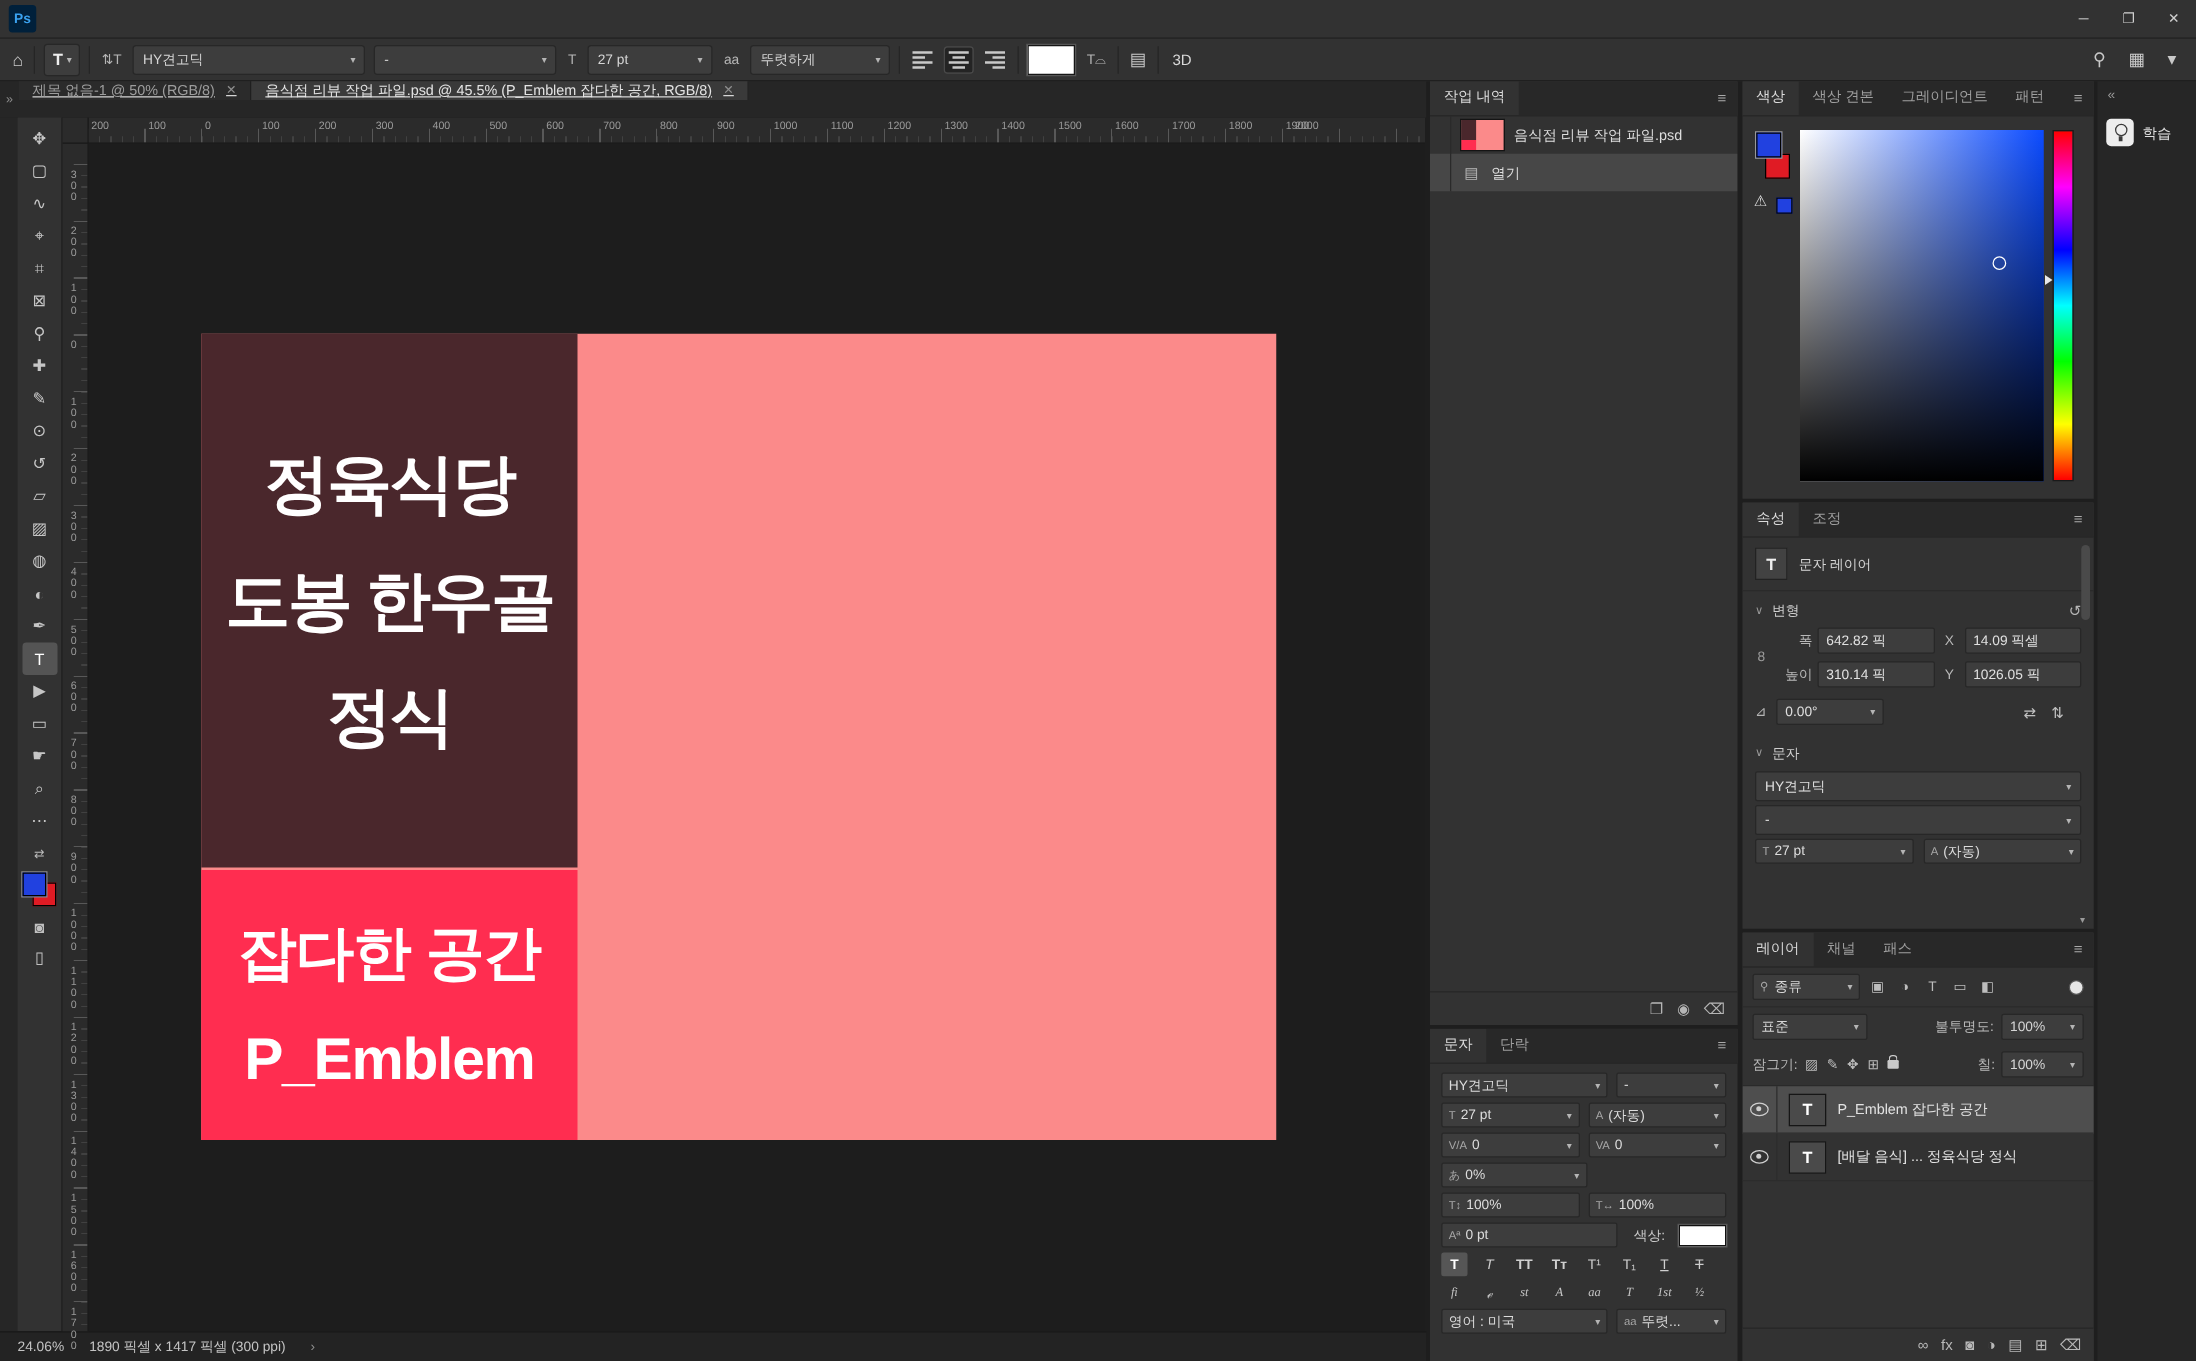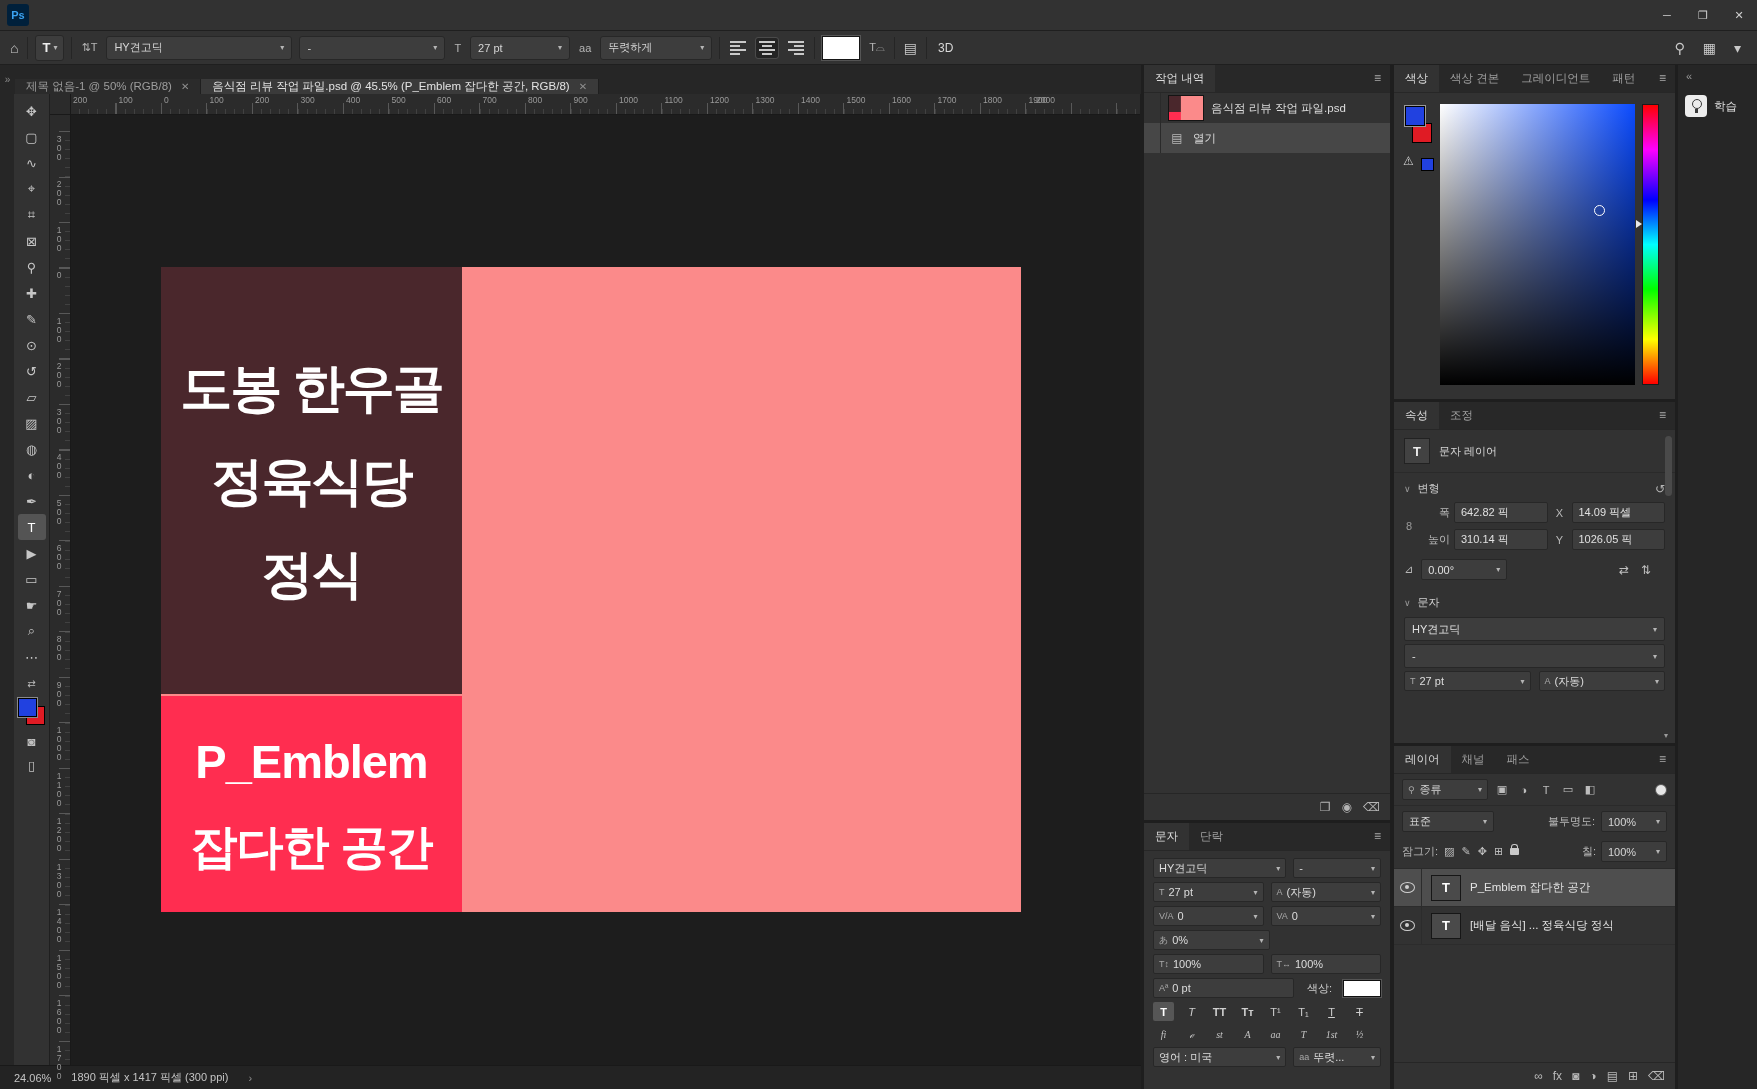--- a/index.html
+++ b/index.html
@@ -273,21 +273,21 @@
     <span class="opt-3d">3D</span>
     <div class="opt-right">
       <span class="opt-ic">⚲</span>
       <span class="opt-ic">▦</span>
       <span class="opt-ic">▾</span>
     </div>
   </div>
 
   <div class="tabbar">
     <span class="tab-collapse">»</span>
-    <div style="display:flex;align-items:flex-end;">
+    <div style="display:flex;align-items:flex-start;text-decoration:underline;">
         <div class="doc-tab">
           <span>제목 없음-1 @ 50% (RGB/8)</span>
           <span class="tclose">✕</span>
         </div>
         <div class="doc-tab active">
           <span>음식점 리뷰 작업 파일.psd @ 45.5% (P_Emblem 잡다한 공간, RGB/8)</span>
           <span class="tclose">✕</span>
         </div>
       </div>
   </div>
@@ -375,27 +375,27 @@
         <span class="rlv" style="top: 702px;">1200</span>
         <span class="rlv" style="top: 747.5px;">1300</span>
         <span class="rlv" style="top: 793px;">1400</span>
         <span class="rlv" style="top: 838.5px;">1500</span>
         <span class="rlv" style="top: 884px;">1600</span>
         <span class="rlv" style="top: 929.5px;">1700</span>
       </div>
     <div class="viewport">
       <div class="doc">
         <div class="block-dark">
+            <div class="art-line">정육식당</div>
             <div class="art-line">도봉 한우골</div>
-            <div class="art-line">정육식당</div>
             <div class="art-line">정식</div>
           </div>
         <div class="block-red">
+            <div class="art-line-sm">잡다한 공간</div>
             <div class="art-line-sm">P_Emblem</div>
-            <div class="art-line-sm">잡다한 공간</div>
           </div>
       </div>
     </div>
   </main>
 
   <footer class="statusbar">
     <span>24.06%</span>
     <span>1890 픽셀 x 1417 픽셀 (300 ppi)</span>
     <span class="chev">›</span>
   </footer>

